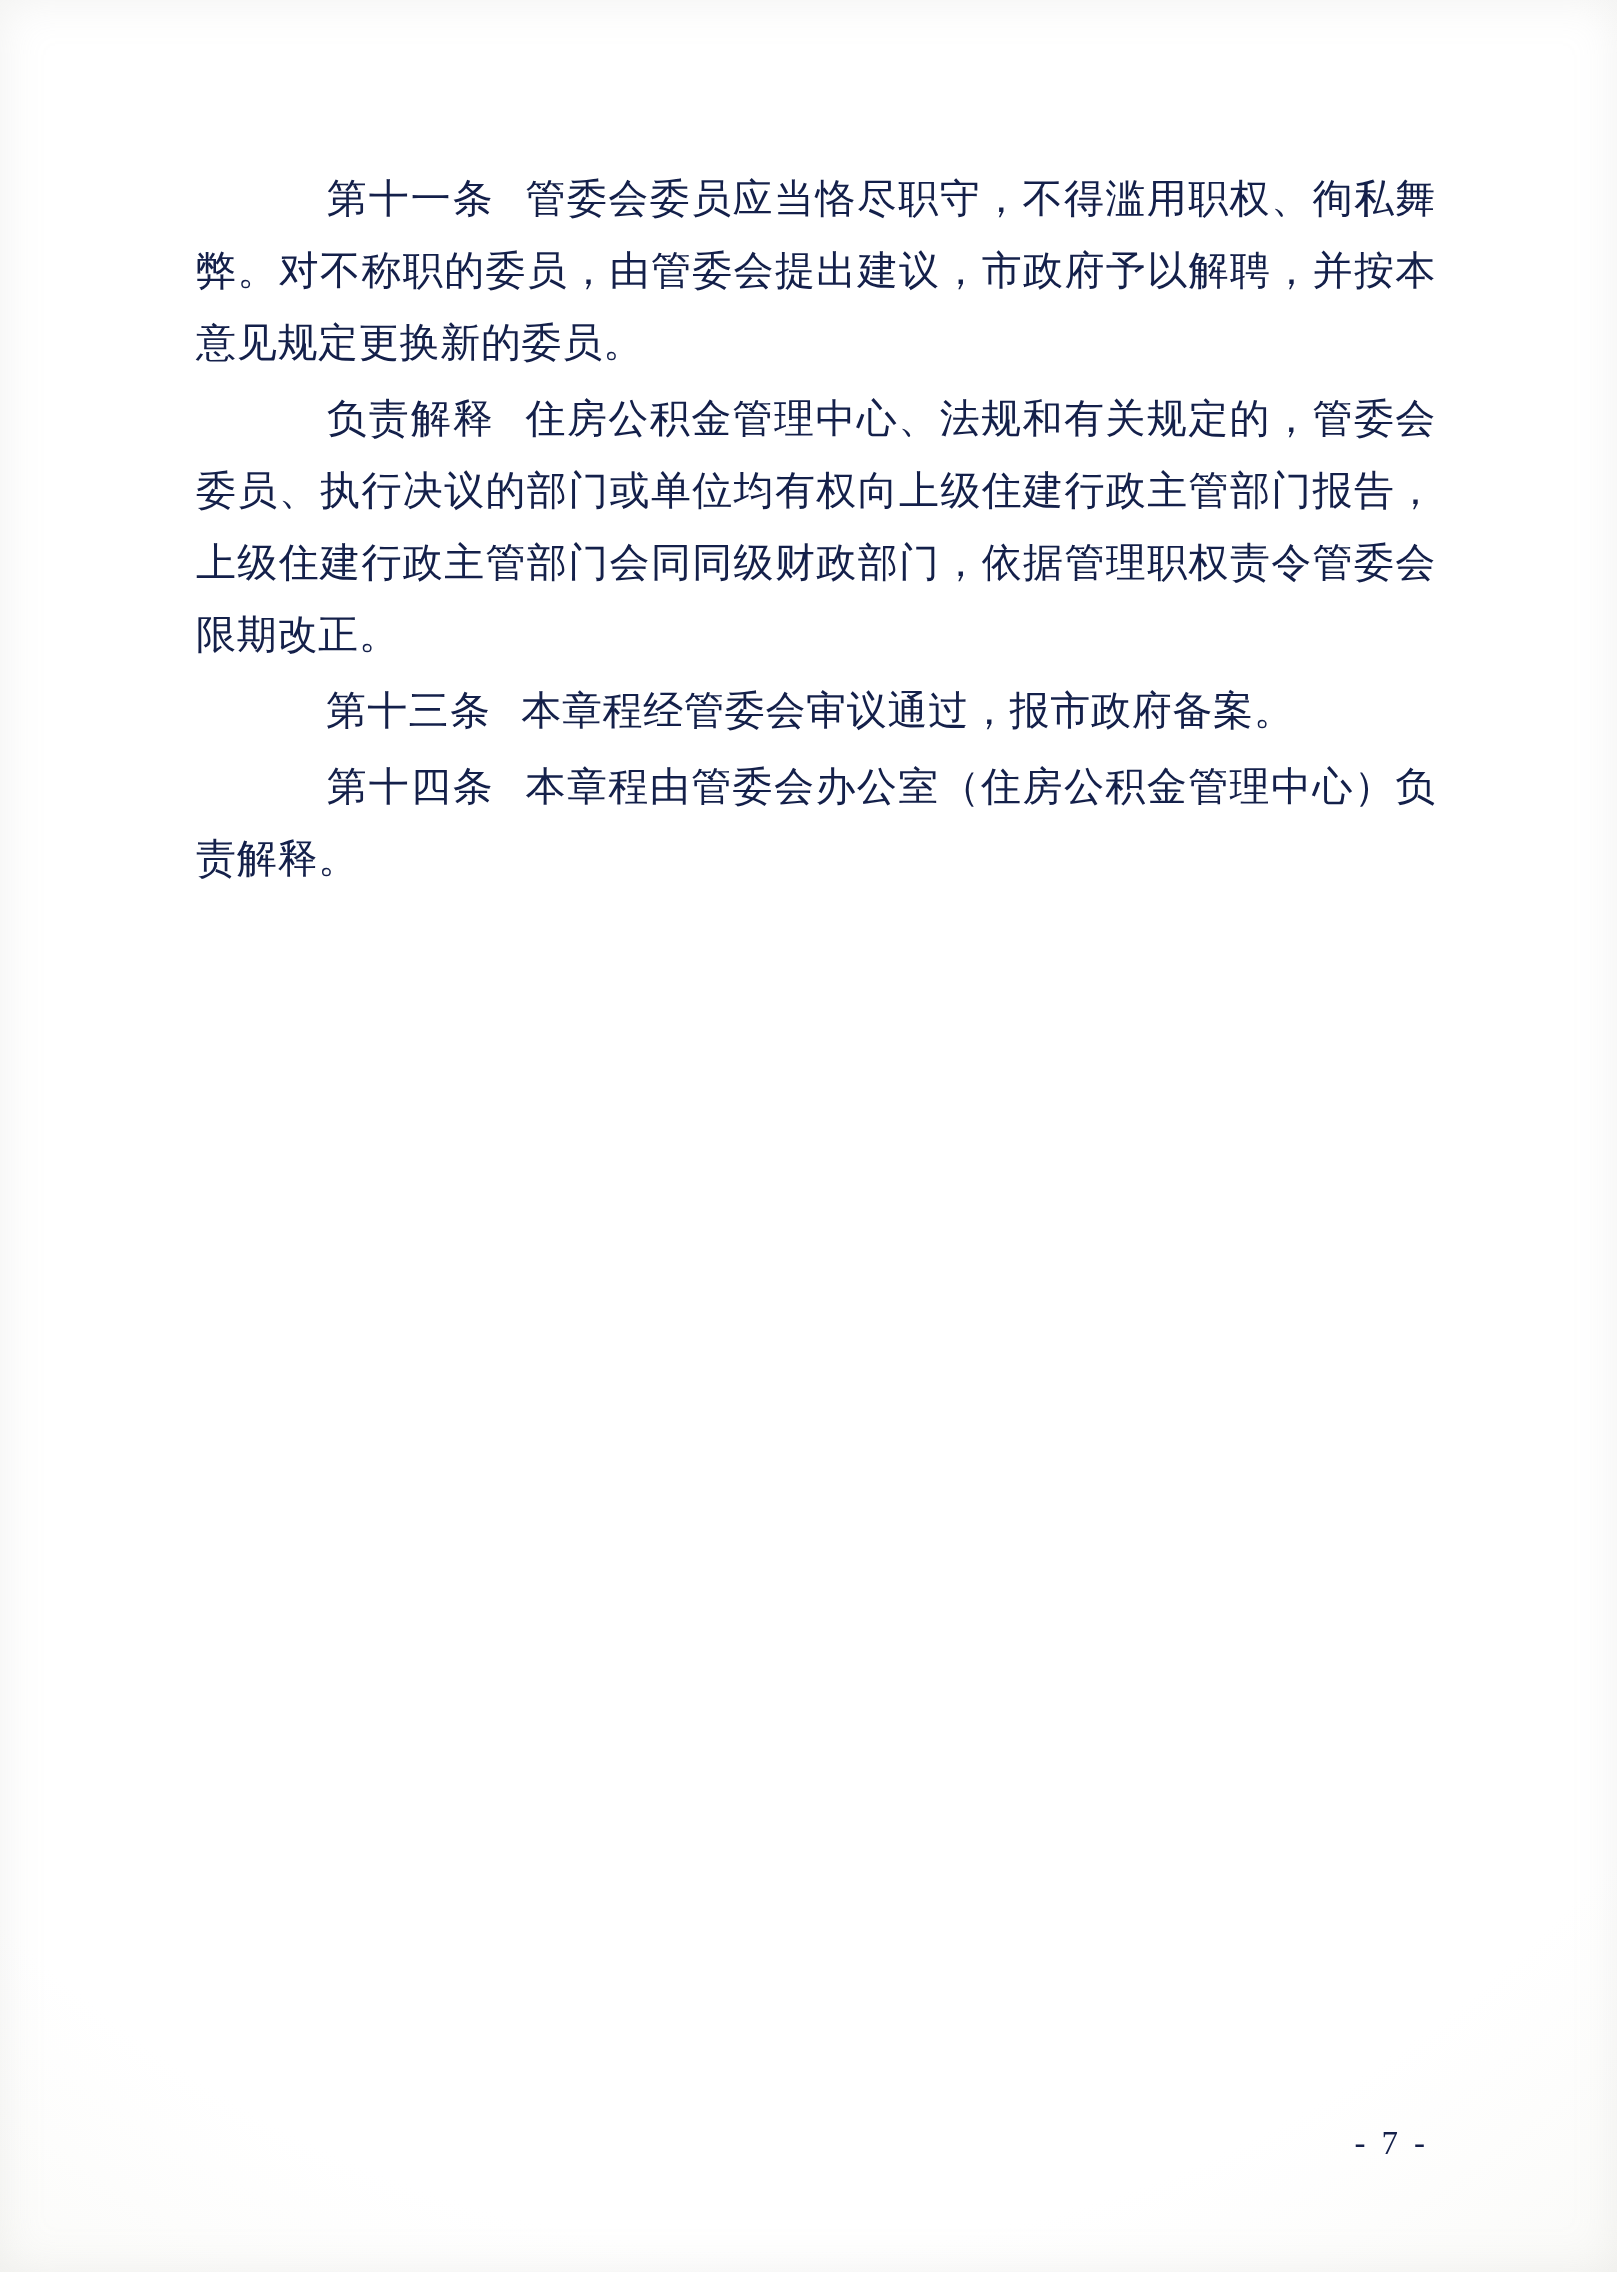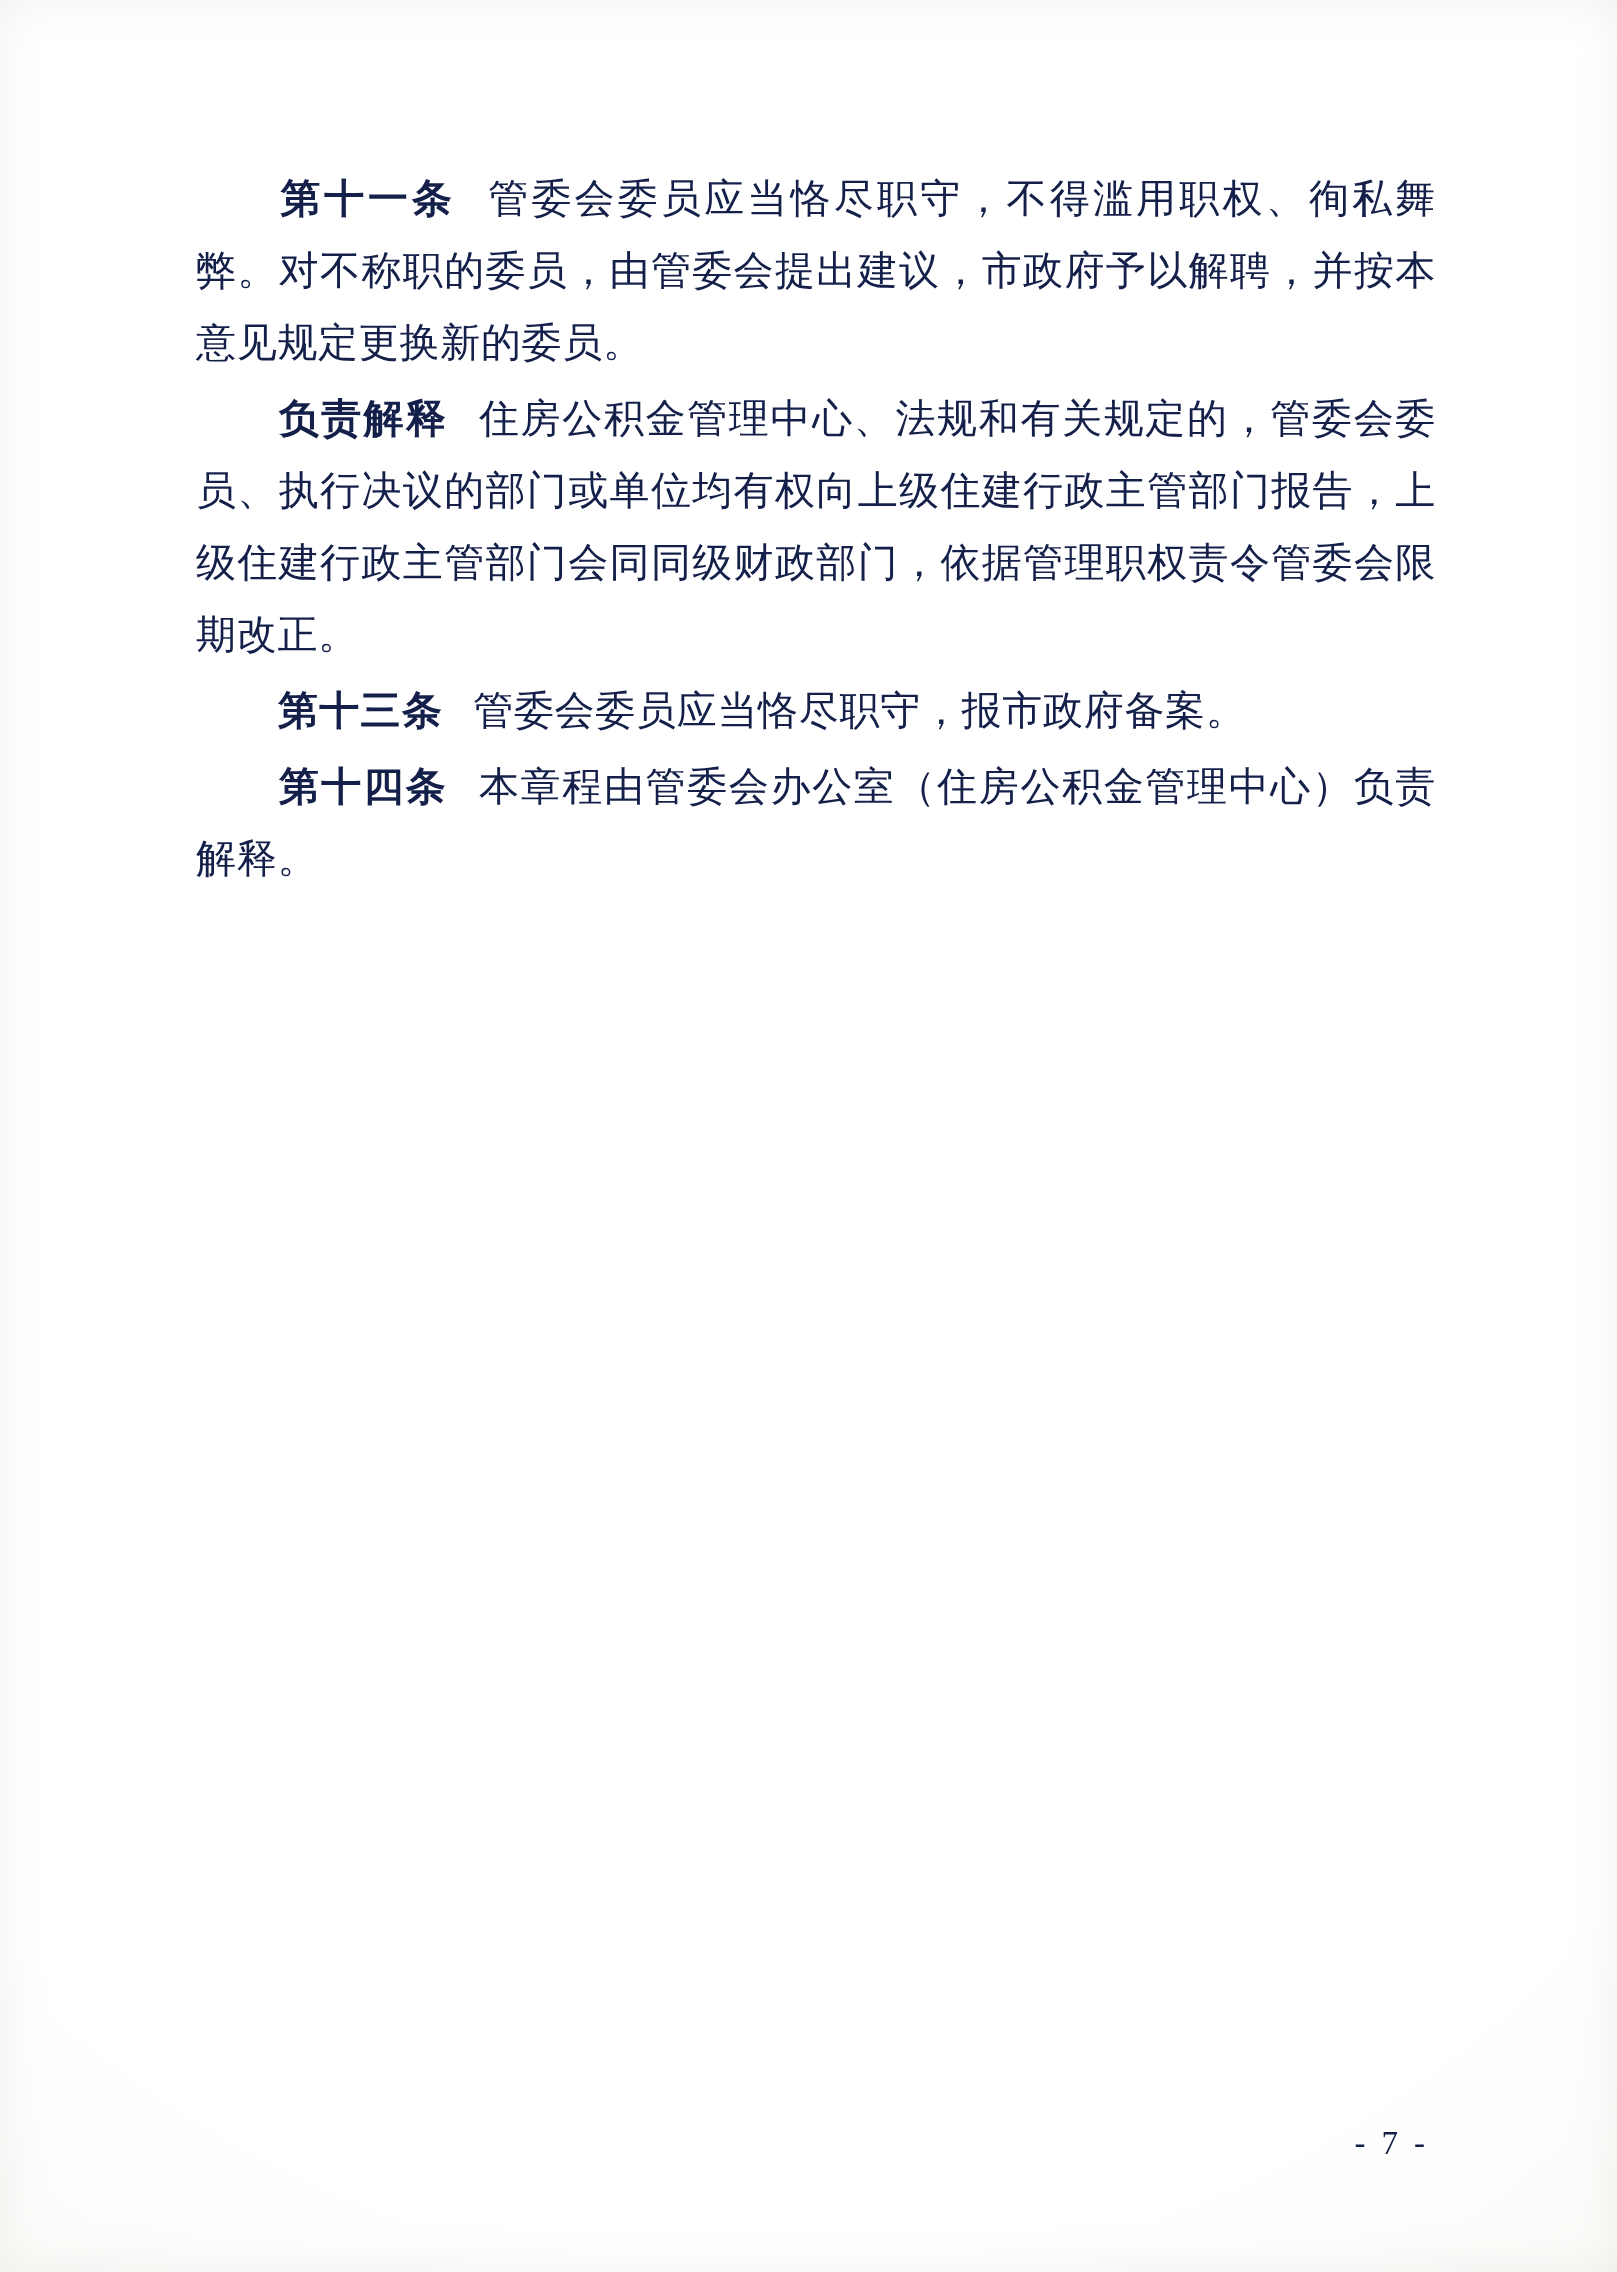--- a/index.html
+++ b/index.html
@@ -42,22 +42,23 @@
     font-size: 40px;
     line-height: 72px;
     letter-spacing: 0.7px;
     text-align: justify;
     text-justify: inter-ideograph;
     margin: 0 0 3.9px 0;
     text-indent: 0;
     font-family: "Liberation Serif", "DejaVu Serif", serif;
   }
   .para .lead {
-    font-weight: bold;
+    font-weight: normal;
     letter-spacing: 1.3px;
+    margin-left: 48px;
   }
   .first-indent {
     display: inline-block;
     width: 82px;
   }
   .gap {
     display: inline-block;
     width: 30px;
   }
 
@@ -81,21 +82,21 @@
 
     <p class="para">
       <span class="first-indent"></span><span class="lead">第十一条</span><span class="gap"></span><span>管委会委员应当恪尽职守，不得滥用职权、徇私舞弊。对不称职的委员，由管委会提出建议，市政府予以解聘，并按本意见规定更换新的委员。</span>
     </p>
 
     <p class="para">
       <span class="first-indent"></span><span class="lead">负责解释</span><span class="gap"></span><span>住房公积金管理中心、法规和有关规定的，管委会委员、执行决议的部门或单位均有权向上级住建行政主管部门报告，上级住建行政主管部门会同同级财政部门，依据管理职权责令管委会限期改正。</span>
     </p>
 
     <p class="para">
-      <span class="first-indent"></span><span class="lead">第十三条</span><span class="gap"></span><span>管委会委员应当恪尽职守，报市政府备案。</span>
+      <span class="first-indent"></span><span class="lead">第十三条</span><span class="gap"></span><span>本章程经管委会审议通过，报市政府备案。</span>
     </p>
 
     <p class="para">
       <span class="first-indent"></span><span class="lead">第十四条</span><span class="gap"></span><span>本章程由管委会办公室（住房公积金管理中心）负责解释。</span>
     </p>
 
   </div>
 
   <div class="page-number">- 7 -</div>
 

